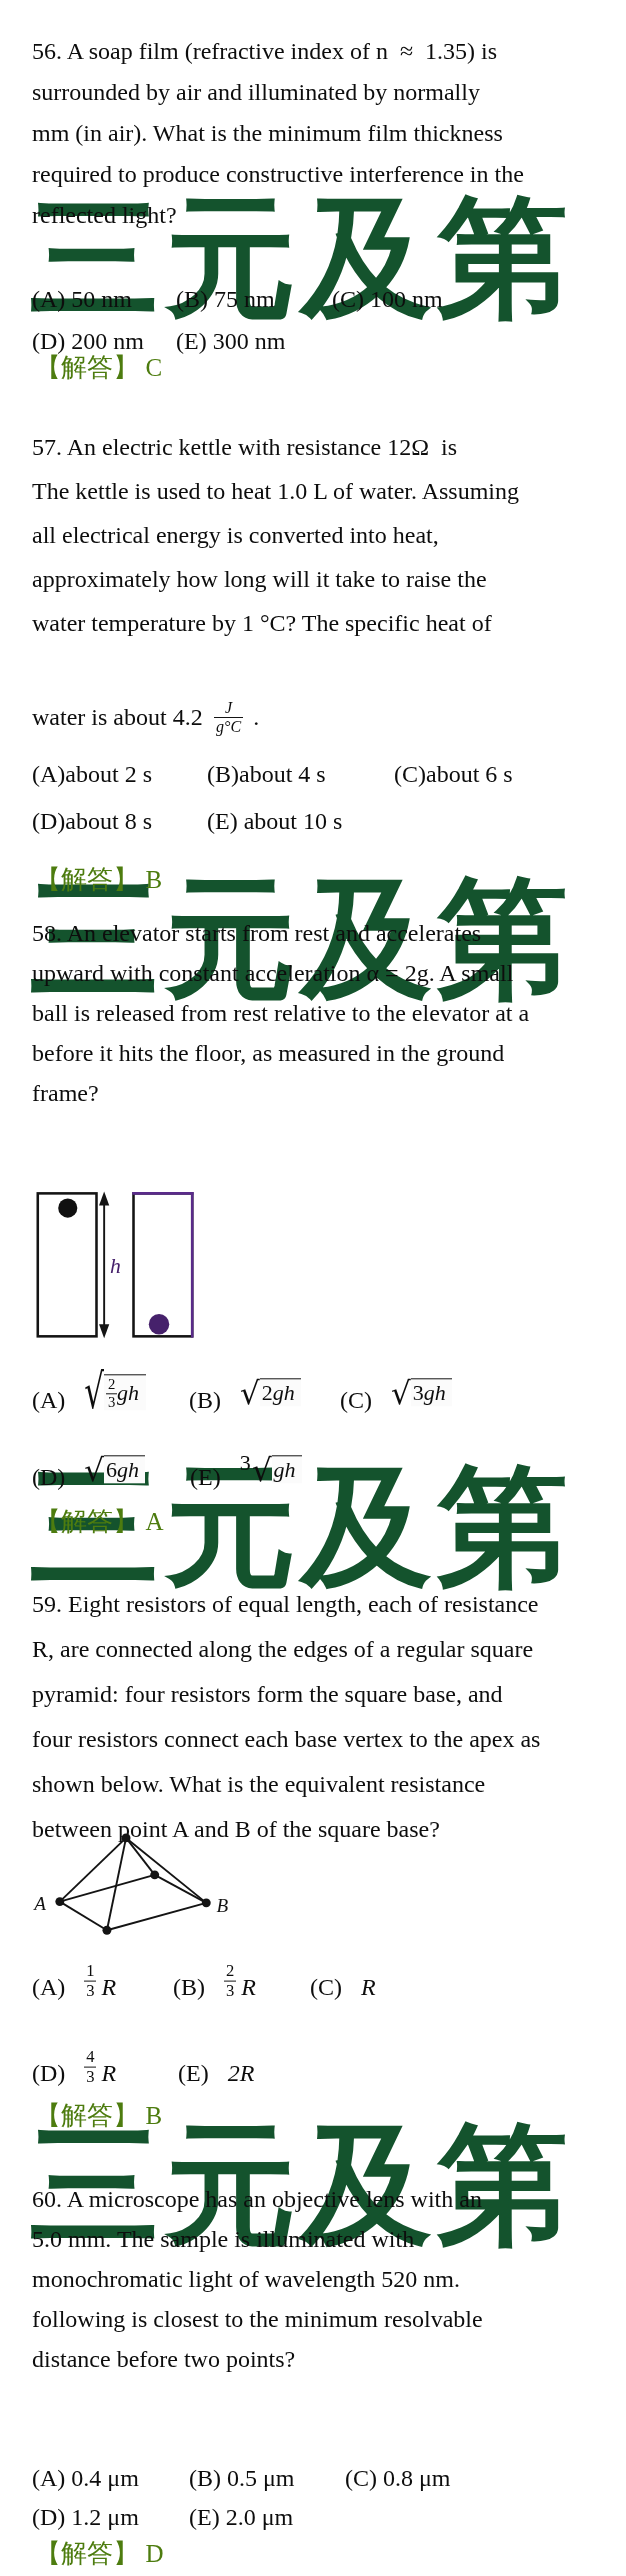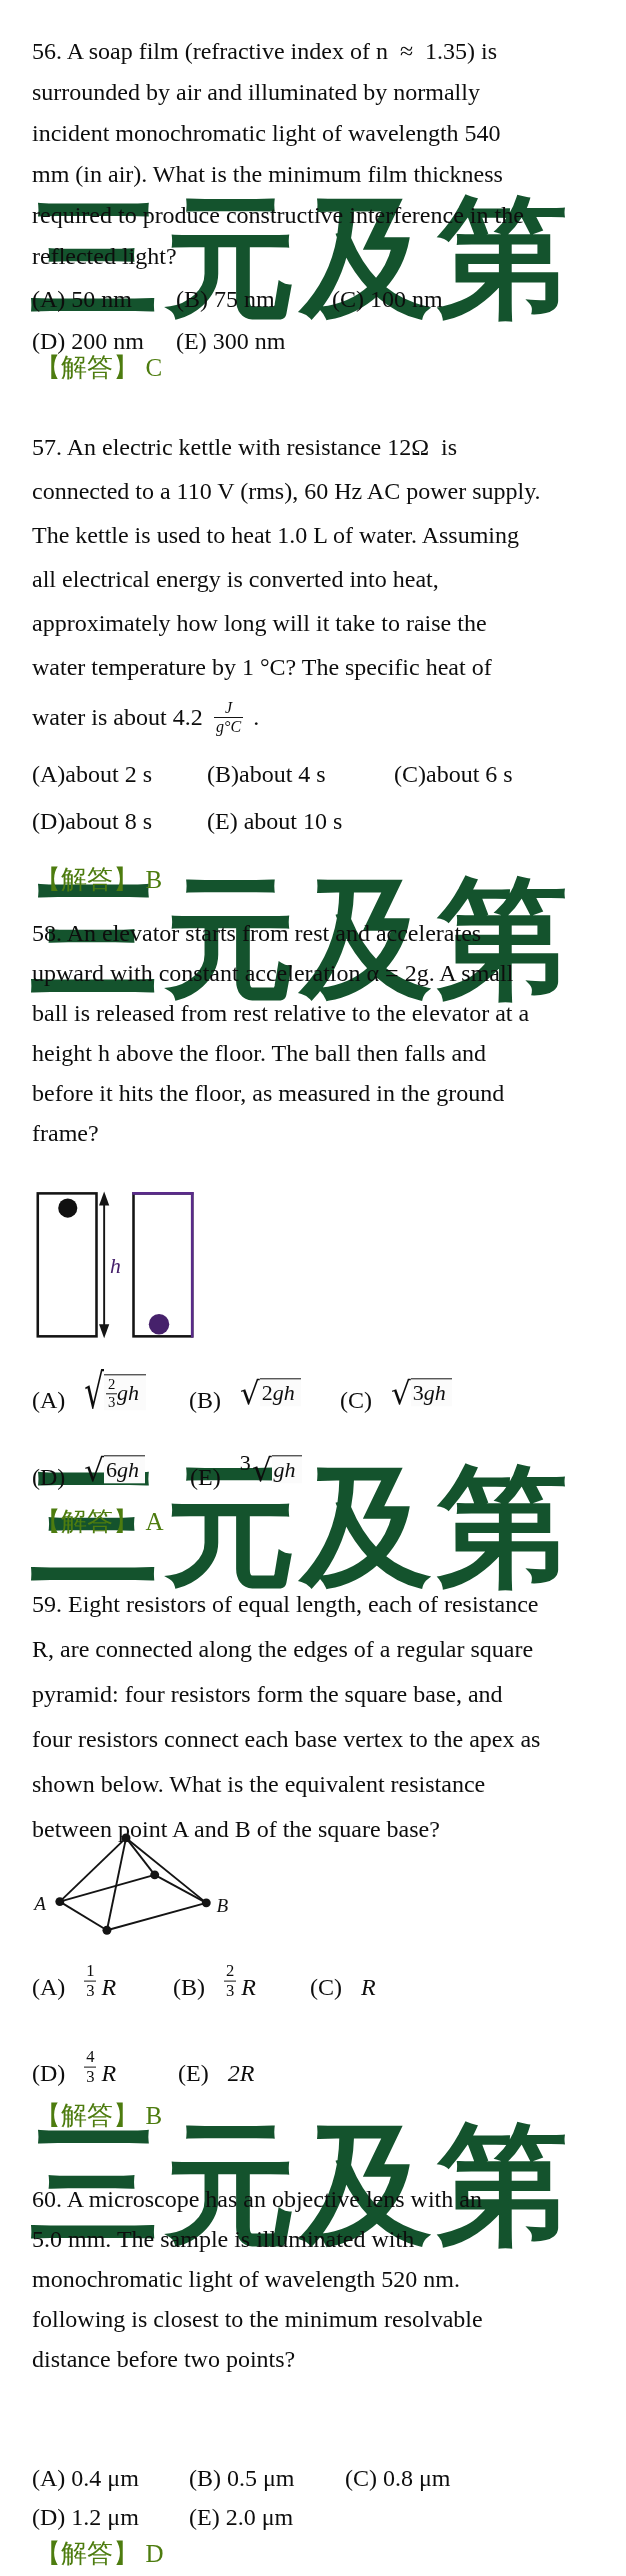--- a/index.html
+++ b/index.html
@@ -71,37 +71,35 @@
 <div class="page">
 
   <div class="wm" style="top:192px">三元及第</div>
   <div class="wm" style="top:873px">三元及第</div>
   <div class="wm" style="top:1461px">三元及第</div>
   <div class="wm" style="top:2119px">三元及第</div>
 
   <section class="sec q56" style="top:31px">
     <div class="ln">56. A soap film (refractive index of n &nbsp;≈&nbsp; 1.35) is</div>
     <div class="ln">surrounded by air and illuminated by normally</div>
-    <div class="ln">incident monochromatic light of wavelength 540</div>
     <div class="ln">mm (in air). What is the minimum film thickness</div>
     <div class="ln">required to produce constructive interference in the</div>
     <div class="ln">reflected light?</div>
   </section>
   <div class="topt" style="left:32px;top:286px">(A) 50 nm</div>
   <div class="topt" style="left:176px;top:286px">(B) 75 nm</div>
   <div class="topt" style="left:332px;top:286px">(C) 100 nm</div>
   <div class="topt" style="left:32px;top:328px">(D) 200 nm</div>
   <div class="topt" style="left:176px;top:328px">(E) 300 nm</div>
   <div class="ans" style="top:352px">
     <span class="alabel">【解答】</span><span class="aletter">C</span>
   </div>
 
   <section class="sec q57" style="top:425px">
     <div class="ln">57. An electric kettle with resistance 12Ω&nbsp; is</div>
-    <div class="ln">connected to a 110 V (rms), 60 Hz AC power supply.</div>
     <div class="ln">The kettle is used to heat 1.0 L of water. Assuming</div>
     <div class="ln">all electrical energy is converted into heat,</div>
     <div class="ln">approximately how long will it take to raise the</div>
     <div class="ln">water temperature by 1 °C? The specific heat of</div>
   </section>
   <div class="fracline" style="top:685px">
     <span>water is about 4.2</span>
     <span class="bfrac">
       <span class="num">J</span>
       <span class="den">g°C</span>
@@ -114,21 +112,20 @@
   <div class="topt" style="left:32px;top:808px">(D)about 8 s</div>
   <div class="topt" style="left:207px;top:808px">(E) about 10 s</div>
   <div class="ans" style="top:864px">
     <span class="alabel">【解答】</span><span class="aletter">B</span>
   </div>
 
   <section class="sec q58" style="top:913px">
     <div class="ln">58. An elevator starts from rest and accelerates</div>
     <div class="ln">upward with constant acceleration α = 2g. A small</div>
     <div class="ln">ball is released from rest relative to the elevator at a</div>
-    <div class="ln">height h above the floor. The ball then falls and</div>
     <div class="ln">before it hits the floor, as measured in the ground</div>
     <div class="ln">frame?</div>
   </section>
 
   <svg class="fig" style="left:31px;top:1187px" width="168" height="157" viewBox="0 0 262 246">
     <rect x="10" y="10" width="92" height="224" fill="#ffffff" stroke="#141414" stroke-width="4"></rect>
     <circle cx="57" cy="33" r="15" fill="#101010"></circle>
     <line x1="114" y1="16" x2="114" y2="228" stroke="#141414" stroke-width="3"></line>
     <polygon points="114,7 106,29 122,29" fill="#141414"></polygon>
     <polygon points="114,237 106,215 122,215" fill="#141414"></polygon>

